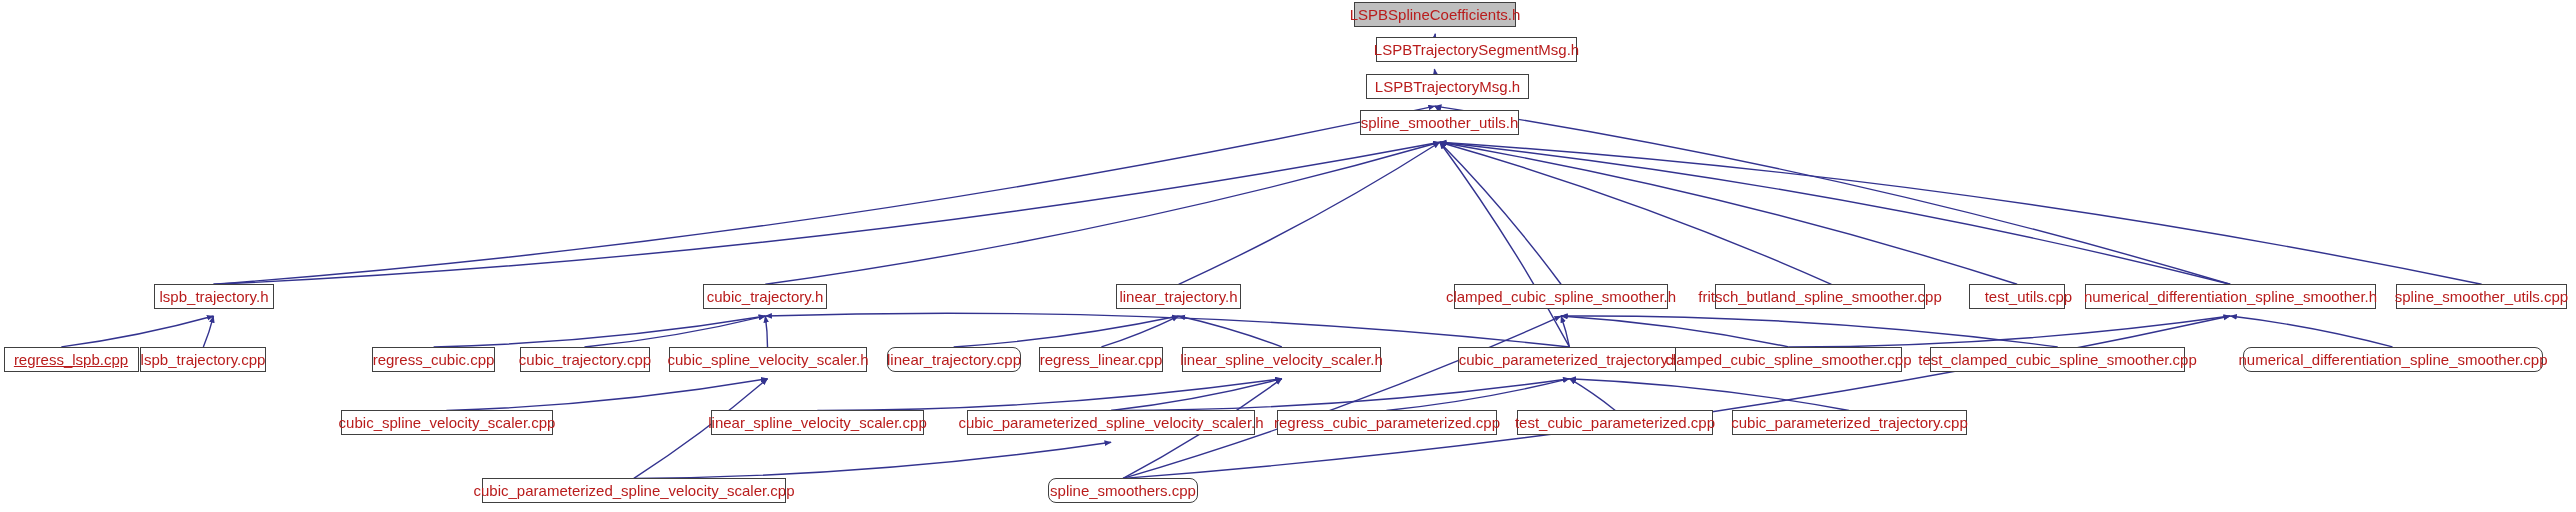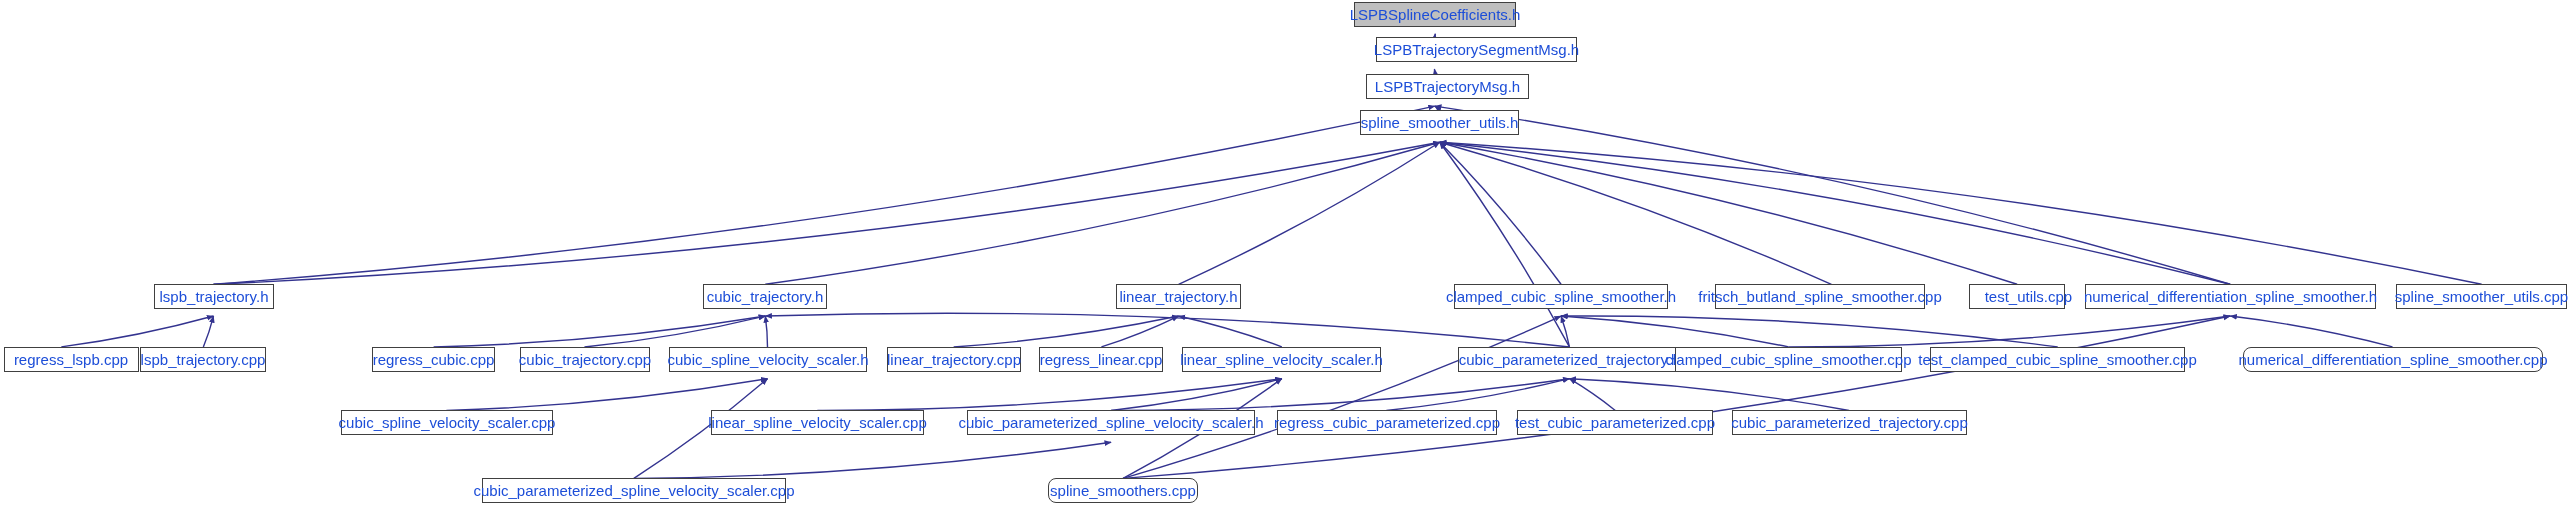--- a/index.html
+++ b/index.html
@@ -22,21 +22,21 @@
     top: 0;
     width: 2576px;
     height: 513px;
     pointer-events: none;
   }
   .node {
     position: absolute;
     box-sizing: border-box;
     border: 0.9px solid #404040;
     background: #ffffff;
-    color: #1d4ed8;
+    color: #b91c1c;
     font-size: 15px;
     line-height: 1;
     white-space: nowrap;
     display: flex;
     align-items: center;
     justify-content: center;
     padding: 0 6.2px;
     height: 25px;
     cursor: pointer;
   }
@@ -131,36 +131,36 @@
       </div>
       <div class="node" style="left: 1969px; top: 284px; width: 96px; padding-left: 29px;">
         <span class="node-label">test_utils.cpp</span>
       </div>
       <div class="node" style="left: 2085px; top: 284px; width: 291px;">
         <span class="node-label">numerical_differentiation_spline_smoother.h</span>
       </div>
       <div class="node" style="left: 2396px; top: 284px; width: 171px;">
         <span class="node-label">spline_smoother_utils.cpp</span>
       </div>
-      <div class="node" style="left: 3.5px; top: 347px; width: 135px;">
+      <div class="node" style="left: 3.5px; top: 347px; width: 135px; text-decoration: underline;">
         <span class="node-label">regress_lspb.cpp</span>
       </div>
       <div class="node" style="left: 140px; top: 347px; width: 126px;">
         <span class="node-label">lspb_trajectory.cpp</span>
       </div>
       <div class="node" style="left: 372px; top: 347px; width: 123px;">
         <span class="node-label">regress_cubic.cpp</span>
       </div>
       <div class="node" style="left: 520px; top: 347px; width: 130px;">
         <span class="node-label">cubic_trajectory.cpp</span>
       </div>
       <div class="node" style="left: 669px; top: 347px; width: 198px;">
         <span class="node-label">cubic_spline_velocity_scaler.h</span>
       </div>
-      <div class="node" style="left: 887px; top: 347px; width: 134px;">
+      <div class="node" style="left: 887px; top: 347px; width: 134px; border-radius: 8px;">
         <span class="node-label">linear_trajectory.cpp</span>
       </div>
       <div class="node" style="left: 1039px; top: 347px; width: 124px;">
         <span class="node-label">regress_linear.cpp</span>
       </div>
       <div class="node" style="left: 1182px; top: 347px; width: 199px;">
         <span class="node-label">linear_spline_velocity_scaler.h</span>
       </div>
       <div class="node" style="left: 1458px; top: 347px; width: 222px;">
         <span class="node-label">cubic_parameterized_trajectory.h</span>

